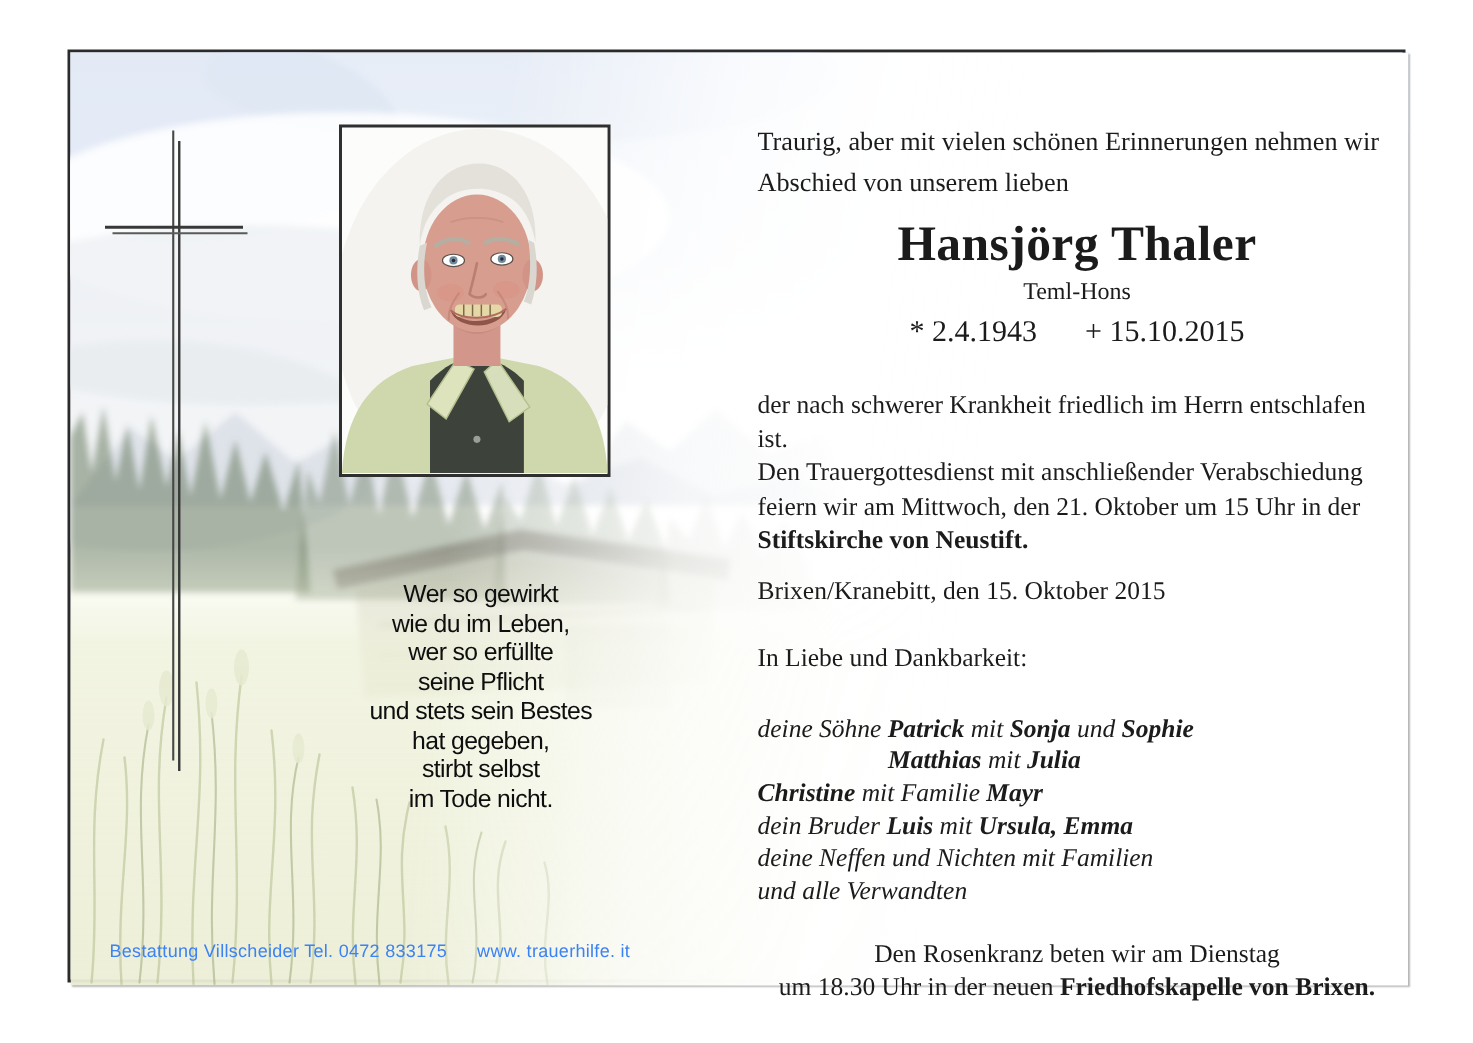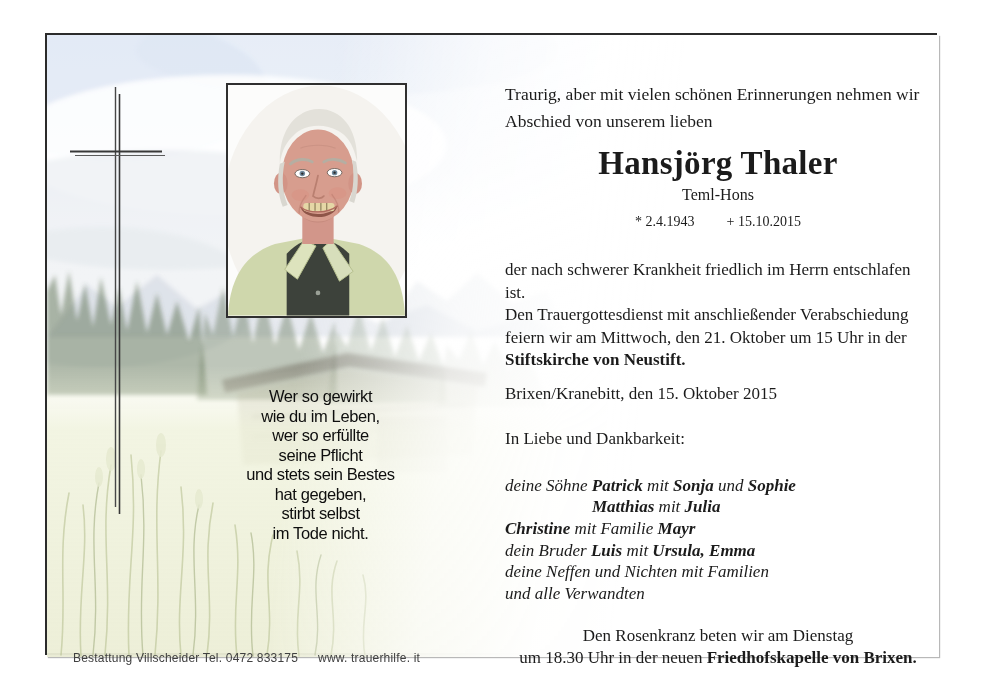--- a/index.html
+++ b/index.html
@@ -15,31 +15,31 @@
   .photo{position:absolute;left:179px;top:48px;width:181px;height:235px;
          border:2px solid #2f2f2f;background:#fcfcfb;overflow:hidden;}
   .photo svg{display:block;}
   .poem{position:absolute;left:166px;top:352px;width:215px;text-align:center;
         font-family:"Liberation Sans", sans-serif;font-size:16.5px;line-height:19.5px;
         letter-spacing:-0.4px;color:#0e0e0e;}
   .rc{position:absolute;left:458px;top:46px;width:426px;font-size:17px;line-height:22.5px;}
   .intro{font-size:17.5px;line-height:27px;}
   .name{text-align:center;font-size:33px;font-weight:bold;line-height:36px;margin-top:10px;letter-spacing:.3px;}
   .nickname{text-align:center;font-size:16px;line-height:26px;margin-top:1px;}
-  .dates{text-align:center;font-size:14px;line-height:21px;margin-top:3px;}
+  .dates{text-align:center;font-size:20px;line-height:21px;margin-top:3px;}
   .dates .death{margin-left:32px;}
   .notice{margin-top:27px;}
   .notice .bold{font-weight:bold;}
   .dateline{margin-top:11px;}
   .thanks{margin-top:23px;}
   .family{margin-top:24px;line-height:21.7px;font-style:italic;}
   .family .indent{padding-left:87px;}
   .rosary{margin-top:20px;text-align:center;line-height:22px;}
   .footer{position:absolute;left:26px;top:592px;font-family:"Liberation Sans", sans-serif;
-          font-size:12px;color:#404040;letter-spacing:.2px;margin-top:24px;}
+          font-size:12px;color:#3b82f6;letter-spacing:.2px;}
   .footer span{margin-right:0;}
   .footer .fr{margin-left:20px;}
   b{font-weight:bold;}
 </style>
 </head>
 <body>
 
 <div class="stage">
   <div class="card">
 

